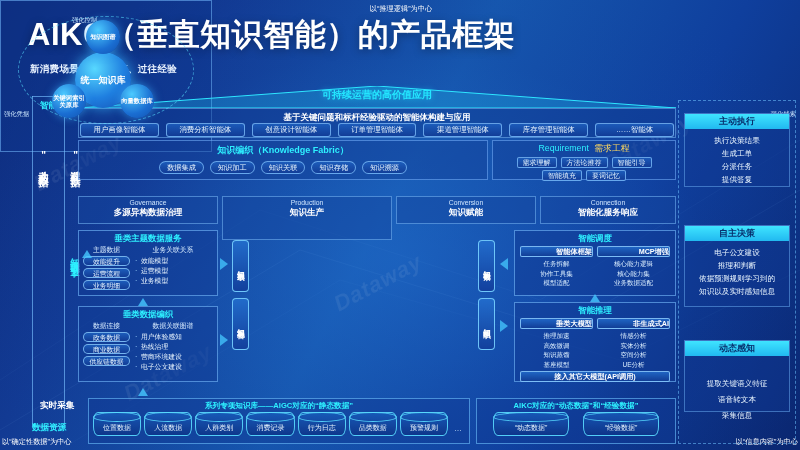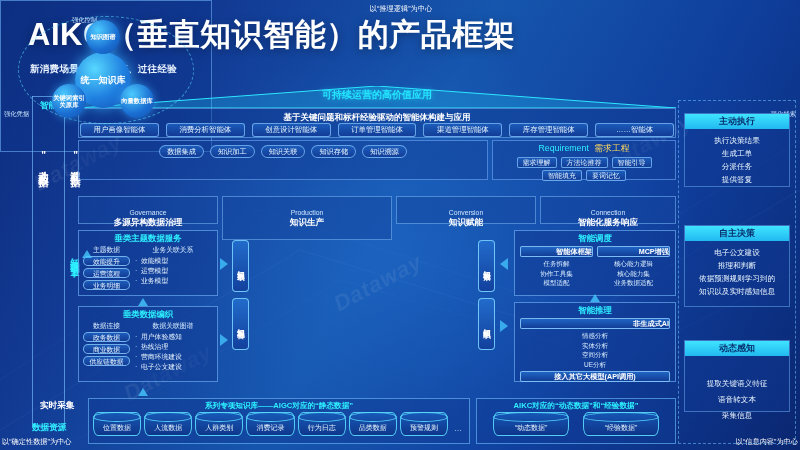--- a/index.html
+++ b/index.html
@@ -52,21 +52,21 @@
   .fabric .row .chip{font-size:7.2px;height:13px;padding:0 7px;border-radius:7px;}
 
   
   .req{left:492px;top:140px;width:184px;height:40px;}
   .req .hd{text-align:center;font-size:8.8px;padding-top:2px;}
   .req .row{display:flex;gap:4px;justify-content:center;margin-top:2px;}
   .req .row .chip{font-size:7px;height:11px;padding:0 5px;border-radius:2px;}
 
   
   .cat{border:1px solid rgba(130,195,255,.5);background:rgba(20,68,158,.45);position:absolute;
-    text-align:center;padding-top:12px;}
+    text-align:center;padding-top:2px;}
   .cat .en{font-size:6.8px;color:#cfe6ff;line-height:1.25;}
   .cat .cn{font-size:8.6px;color:#ffffff;font-weight:bold;line-height:1.3;}
 
   
   .lp{border:1px solid rgba(120,190,255,.6);background:rgba(16,58,148,.5);position:absolute;}
   .lp .hd{text-align:center;font-size:8.4px;font-weight:bold;padding-top:2px;}
   .lp .cols{display:flex;padding:1px 4px 0 4px;gap:3px;}
   .lp .c1{width:47px;}
   .lp .c2{flex:1;}
   .lp .sub{font-size:6.8px;color:#d8ecff;text-align:center;margin-bottom:1px;}
@@ -184,20 +184,21 @@
   <div class="chip">用户画像智能体</div>
   <div class="chip">消费分析智能体</div>
   <div class="chip">创意设计智能体</div>
   <div class="chip">订单管理智能体</div>
   <div class="chip">渠道管理智能体</div>
   <div class="chip">库存管理智能体</div>
   <div class="chip">……智能体</div>
 </div>
 
 <div class="panel fabric">
+  <div class="hd ttl-cyan">知识编织（Knowledge Fabric）</div>
   <div class="row">
     <div class="chip">数据集成</div>
     <div class="chip">知识加工</div>
     <div class="chip">知识关联</div>
     <div class="chip">知识存储</div>
     <div class="chip">知识溯源</div>
   </div>
 </div>
 
 <div class="panel req">
@@ -311,20 +312,27 @@
       <div class="li">核心能力集</div>
       <div class="li">业务数据适配</div>
     </div>
   </div>
 </div>
 
 <div class="rp" style="left:514px;top:302px;width:162px;height:80px;">
   <div class="hd ttl-cyan">智能推理</div>
   <div class="cols">
     <div class="col">
+      <div class="tag">垂类大模型</div>
+      <div class="li">推理加速</div>
+      <div class="li">高效微调</div>
+      <div class="li">知识蒸馏</div>
+      <div class="li">基座模型</div>
+    </div>
+    <div class="col">
       <div class="tag">非生成式AI</div>
       <div class="li">情感分析</div>
       <div class="li">实体分析</div>
       <div class="li">空间分析</div>
       <div class="li">UE分析</div>
     </div>
   </div>
   <div class="wide">接入其它大模型(API调用)</div>
 </div>
 

